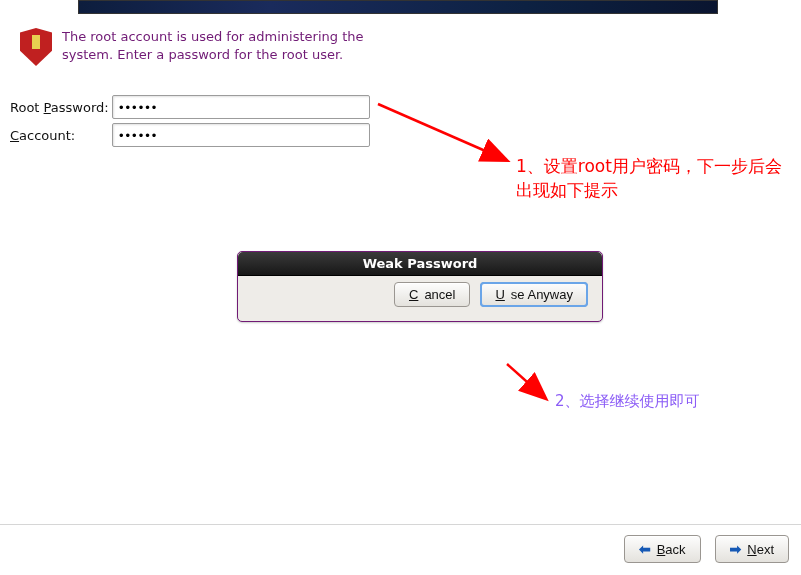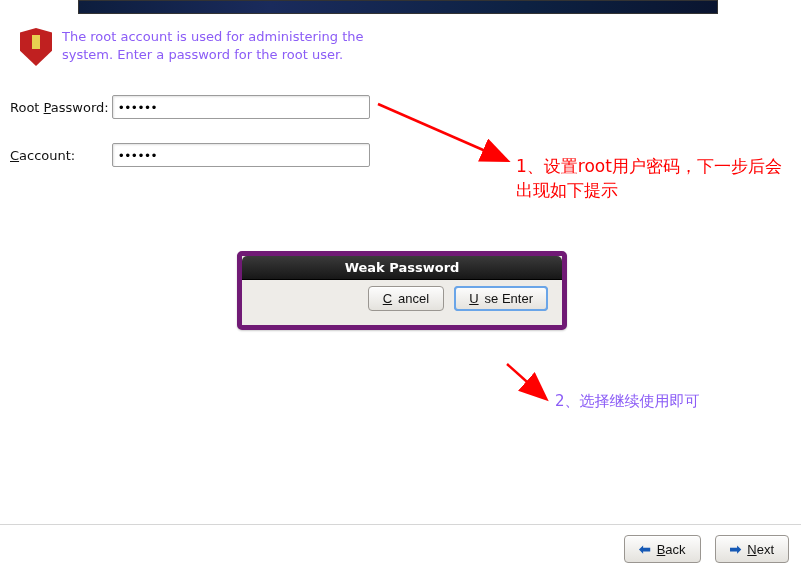--- a/index.html
+++ b/index.html
@@ -17,38 +17,38 @@
     .shield {
       width: 32px; height: 38px; flex-shrink: 0;
       background: #c02020;
       clip-path: polygon(50% 0,100% 12%,100% 60%,50% 100%,0 60%,0 12%);
       position: relative;
     }
     .shield::before {
       content:""; position: absolute; top: 7px; left: 12px; width: 8px; height: 14px;
       background: #e8d050;
     }
-    .instr-text { line-height: 1.35; color: #8b5cf6; }
+    .instr-text { line-height: 1.35; color: #701a75; }
     .form { position: absolute; top: 95px; left: 10px; }
-    .row { display: flex; align-items: center; margin-bottom: 24px; }
+    .row { display: flex; align-items: center; margin-bottom: 4px; }
     .lbl { width: 102px; color: #111; }
     .ul { text-decoration: underline; }
     .pwd {
       width: 258px; height: 24px; border: 1px solid #9c9c9c; border-radius: 2px;
       padding: 2px 6px; font-size: 13px; letter-spacing: 2px;
       box-shadow: inset 1px 1px 2px rgba(0,0,0,.12);
     }
     .arrow1 { position: absolute; top: 100px; left: 376px; pointer-events: none; }
     .anno1 {
       position: absolute; top: 155px; left: 516px; color: #f00; font-size: 17px;
       line-height: 1.4; width: 270px;
     }
     .dialog {
-      position: absolute; top: 251px; left: 237px; width: 330px;
-      background: #eeece8; border: 5px solid #701a75; border-radius: 5px;
+      position: absolute; top: 251px; left: 237px; width: 366px;
+      background: #eeece8; border: 1px solid #701a75; border-radius: 5px;
       box-shadow: 0 1px 2px rgba(0,0,0,.2);
     }
     .titlebar {
       background: linear-gradient(to bottom,#3a3a3a,#171717);
       color: #fff; font-weight: bold; text-align: center;
       padding: 4px 0; font-size: 13px; border-radius: 5px 5px 0 0;
       border-bottom: 1px solid #000;
     }
     .dbody { padding: 12px 14px 10px; display: flex; gap: 12px; }
     .erricon {
@@ -122,21 +122,21 @@
 
 <div class="dialog">
   <div class="titlebar">Weak Password</div>
   <div class="dbtns">
     <button class="btn">
       <span class="ul">C</span>
         <span>ancel</span>
     </button>
     <button class="btn focus">
       <span class="ul">U</span>
-        <span>se Enter</span>
+        <span>se Anyway</span>
     </button>
   </div>
 </div>
 
 <svg class="arrow2" width="50" height="44">
   <defs>
       <marker id="ah2" markerWidth="12" markerHeight="10" refX="10" refY="5" orient="auto">
     <path d="M0,0 L12,5 L0,10 Z" fill="#f00"></path>
       </marker>
     </defs>

